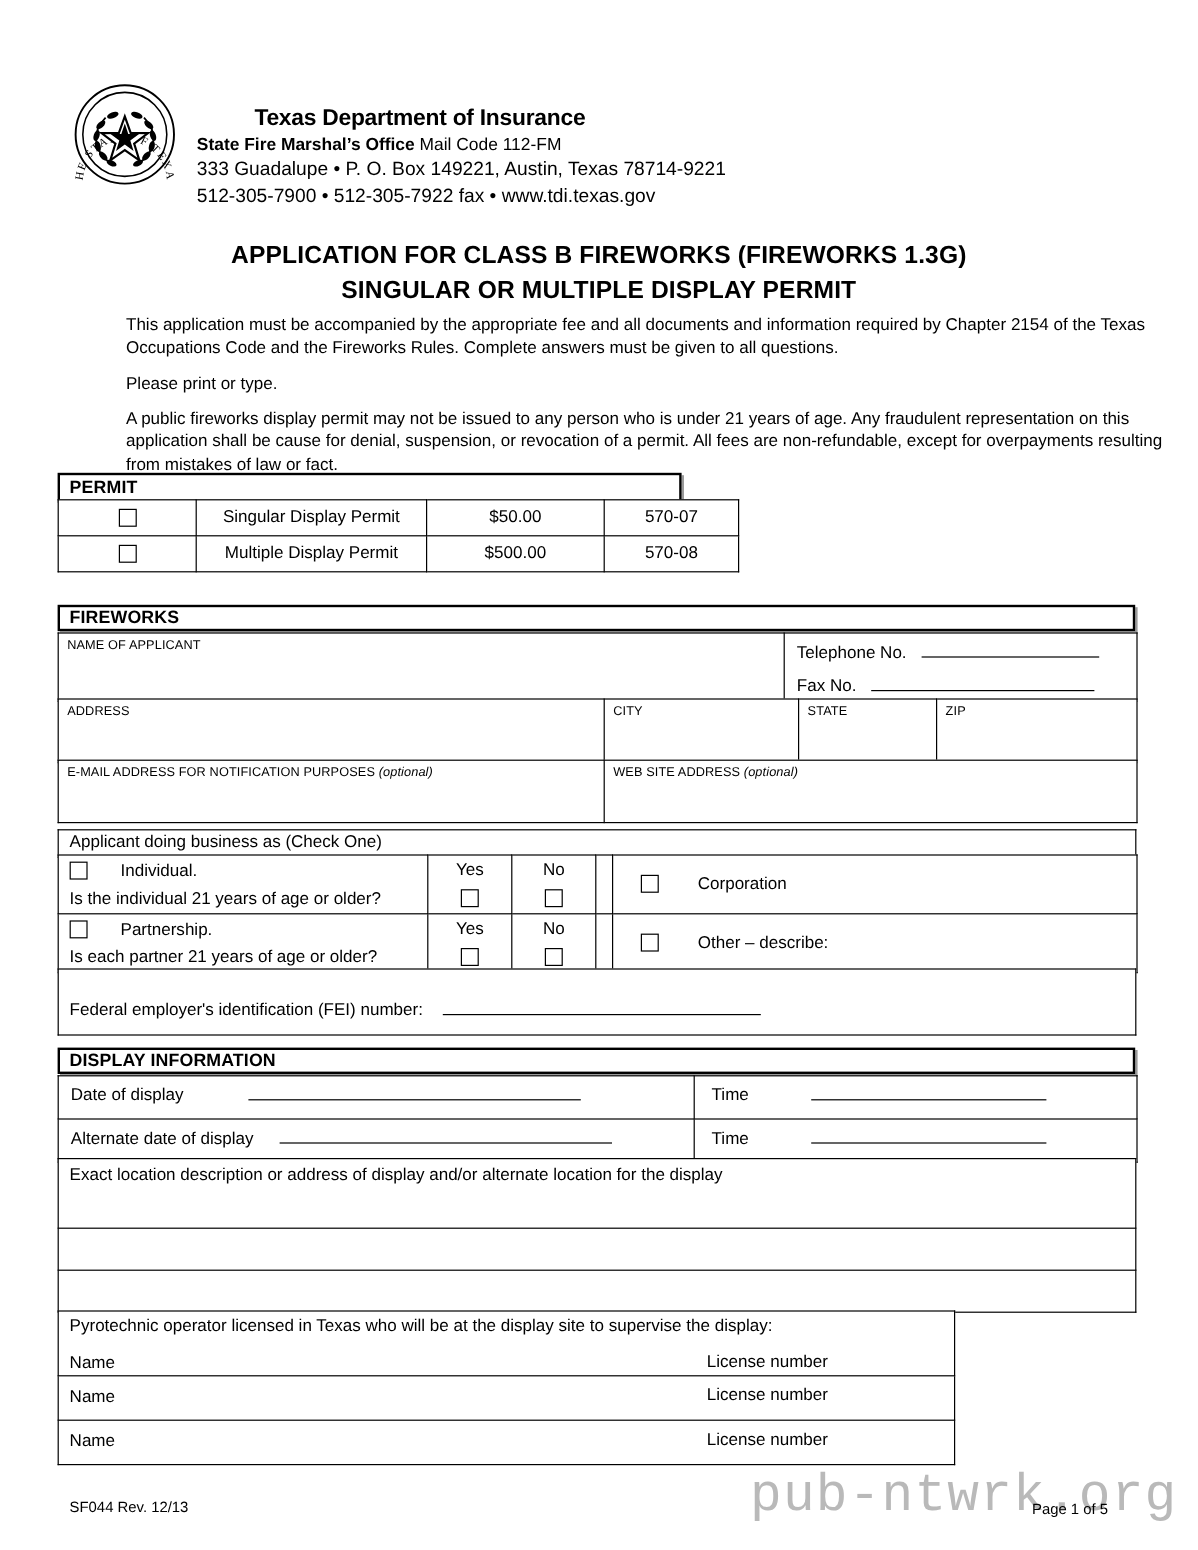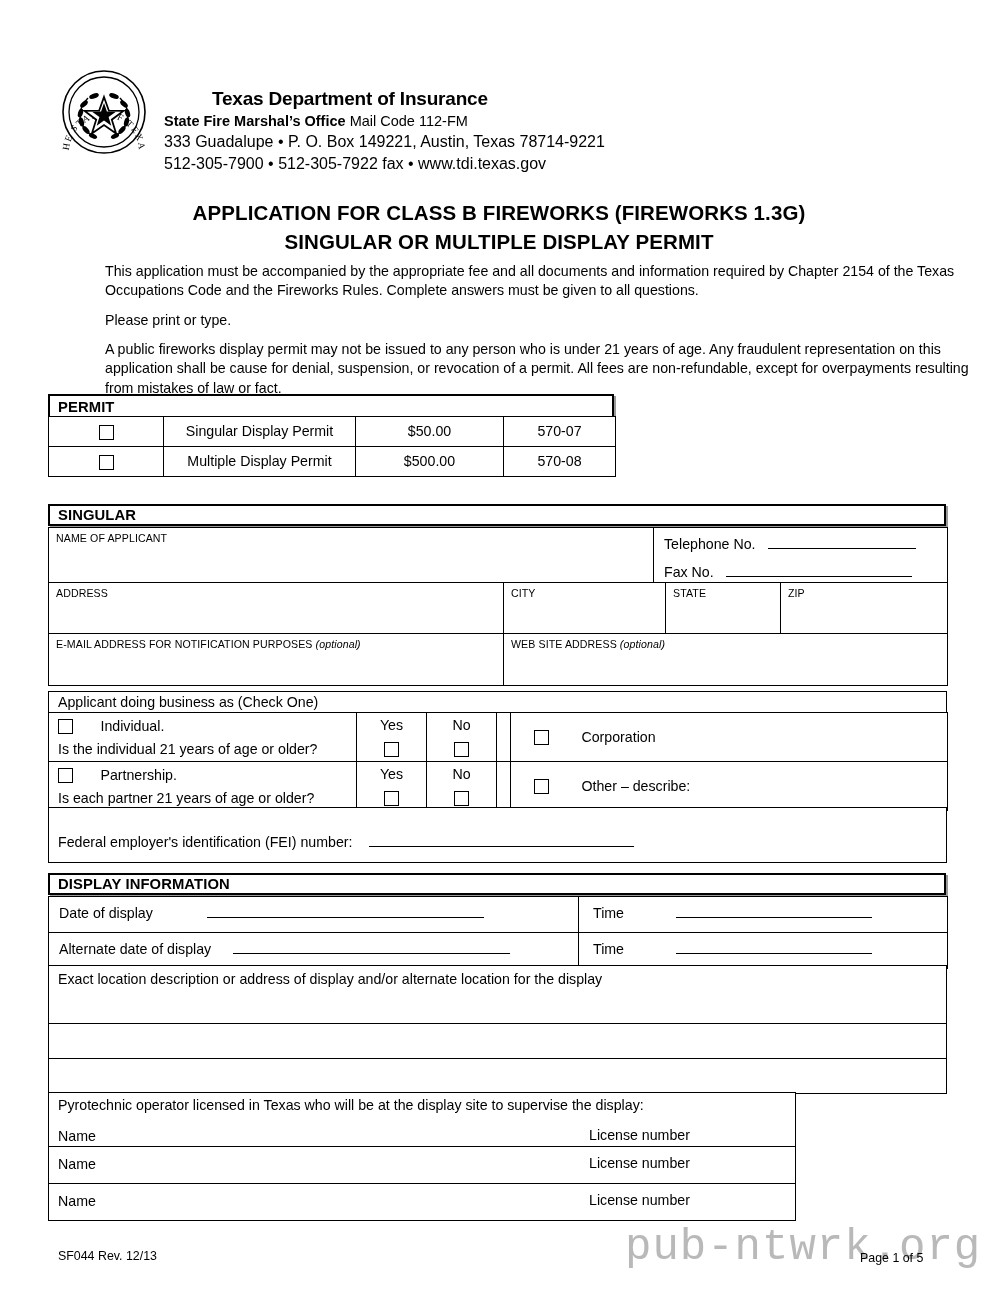--- a/index.html
+++ b/index.html
@@ -221,21 +221,21 @@
     <div>APPLICATION FOR CLASS B FIREWORKS (FIREWORKS 1.3G)</div>
     <div>SINGULAR OR MULTIPLE DISPLAY PERMIT</div>
   </div>
 
   <div class="intro">
     <p>This application must be accompanied by the appropriate fee and all documents and information required by Chapter 2154 of the Texas Occupations Code and the Fireworks Rules.  Complete answers must be given to all questions.</p>
     <p>Please print or type.</p>
     <p>A public fireworks display permit may not be issued to any person who is under 21 years of age.  Any fraudulent representation on this application shall be cause for denial, suspension, or revocation of a permit.  All fees are non-refundable, except for overpayments resulting from mistakes of law or fact.</p>
   </div>
 
-  <div class="blk sect-head" style="left:48px; top:394px; width:566px; height:25px;">
+  <div class="blk sect-head" style="left:48px; top:394px; width:520px; height:25px;">
     <span>PERMIT</span>
   </div>
 
   <table class="grid blk" style="left:48px; top:416px; width:567px;">
     <colgroup>
       <col style="width:115px">
         <col style="width:192px">
         <col style="width:148px">
         <col style="width:112px">
     </colgroup>
@@ -265,21 +265,21 @@
             <div class="mid-label ctr" style="padding-top:6px">$500.00</div>
           </td>
         <td>
             <div class="mid-label ctr" style="padding-top:6px">570-08</div>
           </td>
       </tr>
     </tbody>
   </table>
 
   <div class="blk sect-head" style="left:48px; top:504px; width:898px; height:22px;">
-    <span>SINGULAR</span>
+    <span>FIREWORKS</span>
   </div>
 
   <table class="grid blk" style="left:48px; top:527px; width:899px;">
     <colgroup>
         <col style="width:605px">
         <col style="width:294px">
       </colgroup>
     <tbody>
       <tr>
         <td style="height:56px">

